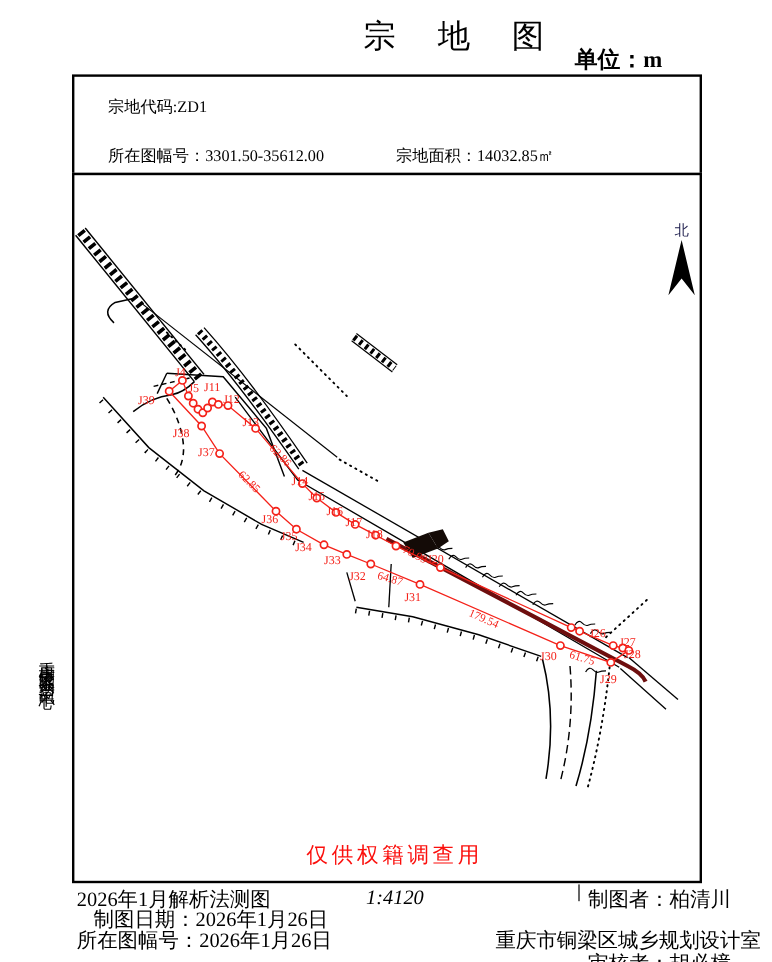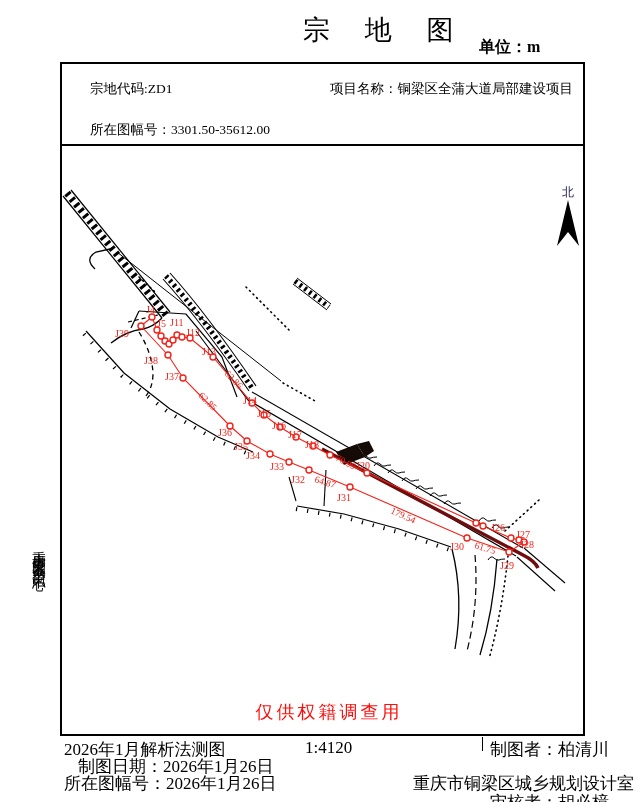--- a/index.html
+++ b/index.html
@@ -1,39 +1,39 @@
 <!DOCTYPE html>
 <html><head>
 <meta charset="utf-8">
 <style>
   html,body{margin:0;padding:0;background:#fff;}
   body{width:643px;height:802px;position:relative;overflow:hidden;
        font-family:"Liberation Serif","DejaVu Serif",serif;color:#000;}
   .abs{position:absolute;}
   .title{font-size:27px;letter-spacing:14px;white-space:nowrap;}
-  .unit{font-size:16px;font-weight:bold;}
+  .unit{font-size:19px;font-weight:bold;}
   .box{border:2px solid #000;box-sizing:border-box;background:#fff;}
   .info-text{font-size:13.5px;white-space:nowrap;}
   .foot{font-size:17px;white-space:nowrap;}
   .watermark{width:538px;text-align:center;font-size:18px;letter-spacing:3px;}
   .sidebar-v{writing-mode:vertical-rl;text-orientation:upright;
              font-size:13.5px;letter-spacing:2.2px;line-height:1;}
   svg text{font-family:"Liberation Serif","DejaVu Serif",serif;}
   .vline{width:0;border-left:1px solid #000;}
 </style>
 </head>
 <body>
 
 <div class="abs title" style="left:283px;top:12px;margin-left:20px;">宗 地 图</div>
 <div class="abs unit" style="left:479px;top:37px;">单位：m</div>
 
 <div class="abs box" style="left:60px;top:62px;width:525px;height:84px;">
   <span class="abs info-text" style="left:28px;top:16px;">宗地代码:ZD1</span>
-  <span class="abs info-text" style="left:268px;top:16px;">项目名称：铜梁区全蒲大道局部建设项目</span>
   <span class="abs info-text" style="left:28px;top:57px;">所在图幅号：3301.50-35612.00</span>
+  <span class="abs info-text" style="left:268px;top:57px;">宗地面积：14032.85㎡</span>
 </div>
 
 <div class="abs box" style="left:60px;top:144px;width:525px;height:592px;"></div>
 
 <svg class="abs" style="left:0;top:0;" width="643" height="802" viewBox="0 0 643 802">
 
   <g stroke="#000" fill="none">
 
     <path d="M63,196 L162,318" stroke-width="1.2"></path>
     <path d="M71,190 L170,312" stroke-width="1.2"></path>
@@ -173,19 +173,19 @@
       <text x="390" y="513" fill="#f42119" font-size="9.5" transform="rotate(24 390 513)">179.54</text>
       <text x="474" y="548" fill="#f42119" font-size="9.5" transform="rotate(17 474 548)">61.75</text>
     </g>
 </svg>
 
 <div class="abs watermark" style="left:60px;top:700px;color:#fb0f0c;">仅供权籍调查用</div>
 
 <div class="abs sidebar-v" style="left:32px;top:540px;height:200px;">重庆市铜梁区不动产登记中心</div>
 
 <span class="abs foot" style="left:64px;top:738px;">2026年1月解析法测图</span>
-<span class="abs foot" style="left:305px;top:738px;">1:4120</span>
+<span class="abs foot" style="left:305px;top:738px;font-style:italic;">1:4120</span>
 <span class="abs foot" style="left:490px;top:738px;">制图者：柏清川</span>
 <span class="abs foot" style="left:64px;top:755px;margin-left:14px;">制图日期：2026年1月26日</span>
 <span class="abs foot" style="left:490px;top:755px;margin-top:36px;">审核者：胡必樟</span>
 <span class="abs foot" style="left:64px;top:772px;">所在图幅号：2026年1月26日</span>
 <span class="abs foot" style="left:413px;top:772px;">重庆市铜梁区城乡规划设计室</span>
 <div class="abs vline" style="left:482px;top:737px;height:14px;"></div>
 
 </body></html>

